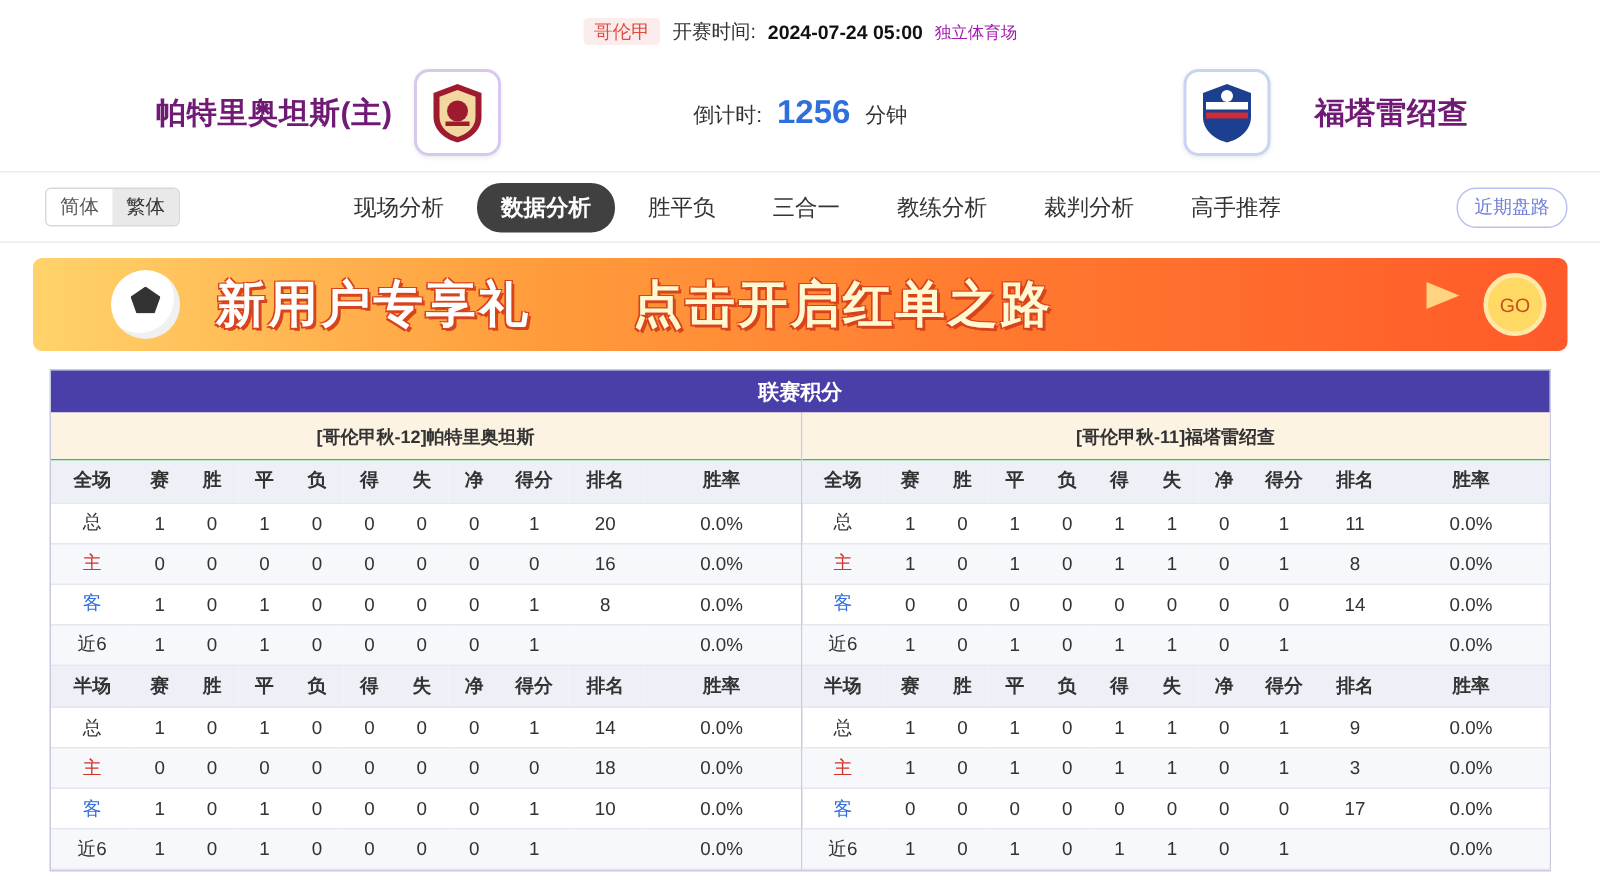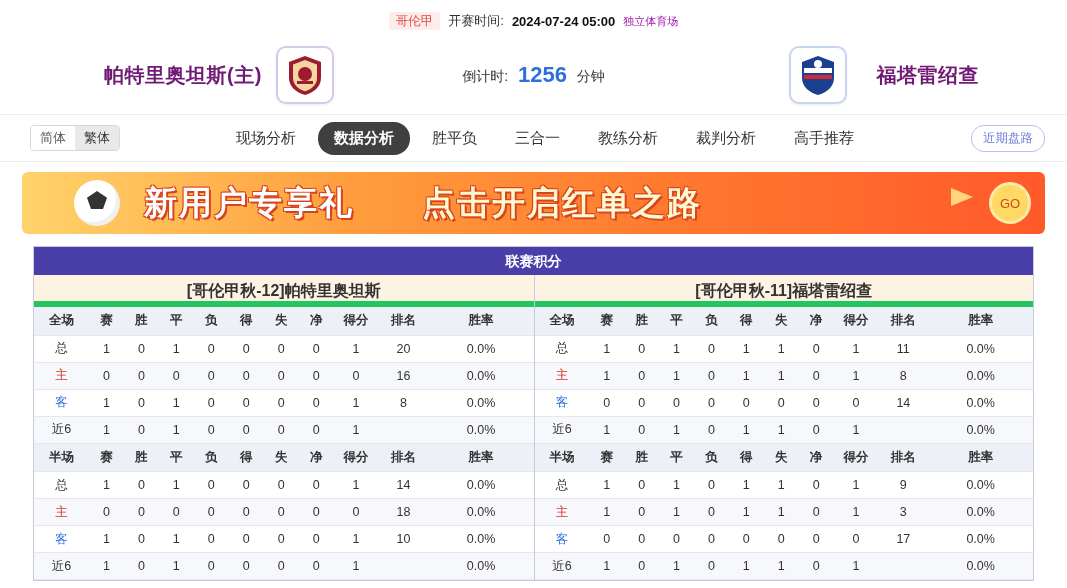--- a/index.html
+++ b/index.html
@@ -204,25 +204,25 @@
     font-weight: bold;
     height: 28px;
     line-height: 28px;
   }
   .split { display: flex; }
   .half { width: 50%; }
   .half + .half { border-left: 1px solid #c9c9e0; }
   .half-title {
     background: #fdf3e3;
     text-align: center;
-    font-size: 16px;
+    font-size: 12px;
     color: #333;
     height: 32px;
     line-height: 32px;
-    border-bottom: 6px solid #22c55e;
+    border-bottom: 1px solid #22c55e;
     font-weight: bold;
   }
   table { width: 100%; border-collapse: collapse; }
   th, td {
     font-size: 12.5px;
     text-align: center;
     height: 27px;
     color: #333;
     border-bottom: 1px solid #e6e6ee;
     font-weight: normal;

